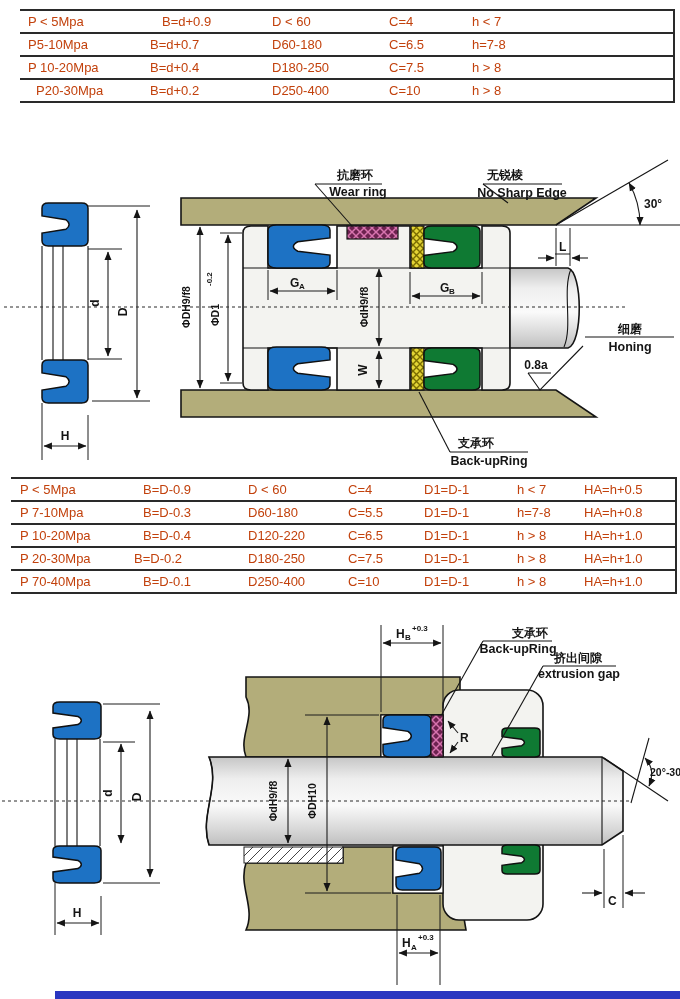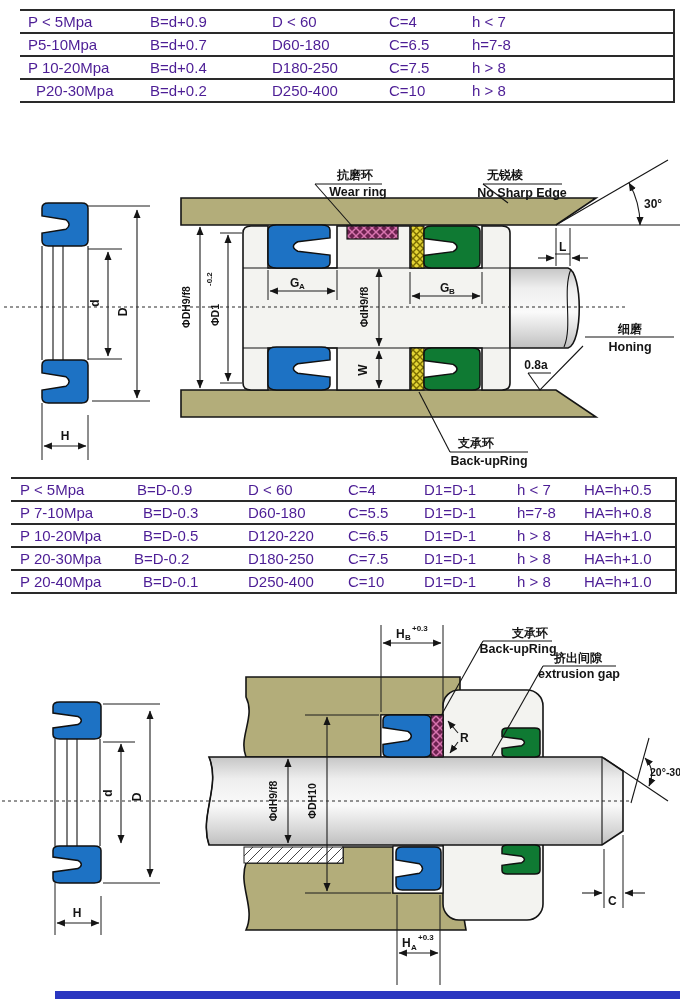--- a/index.html
+++ b/index.html
@@ -1,21 +1,21 @@
 <!DOCTYPE html>
 <html><head>
 <meta charset="utf-8">
 <style>
   html,body{margin:0;padding:0;background:#fff;}
   #page{position:relative;width:680px;height:999px;background:#ffffff;overflow:hidden;
         font-family:"Liberation Sans","DejaVu Sans",sans-serif;color:#1b1b1b;}
   
   .spec-table{position:absolute;border-top:2px solid #2a2a2a;border-right:2px solid #2a2a2a;}
   .trow{position:relative;height:21px;border-bottom:2px solid #2a2a2a;}
-  .trow span{position:absolute;top:0;line-height:21px;font-size:15px;white-space:nowrap;color:#4c1d95;}
+  .trow span{position:absolute;top:0;line-height:21px;font-size:13px;white-space:nowrap;color:#c2410c;}
   
   svg{position:absolute;left:0;}
   .ol{stroke:#141414;stroke-width:1.6;}
   .thin{stroke:#141414;stroke-width:1.1;fill:none;}
   .dim{stroke:#1c1c1c;stroke-width:1.1;fill:none;}
   .ext{stroke:#1c1c1c;stroke-width:1;fill:none;}
   .cl{stroke:#2b2b2b;stroke-width:1;stroke-dasharray:3 3;fill:none;}
   text{fill:#141414;font-family:"Liberation Sans","DejaVu Sans",sans-serif;font-weight:600;}
   .dt{font-size:12px;}
   .sm{font-size:8px;}
@@ -25,21 +25,21 @@
   #bottom-bar{position:absolute;left:55px;top:991px;width:625px;height:8px;background:#2a36c0;}
 </style>
 </head>
 <body>
 
 <div id="page">
 
   <div class="spec-table" style="left:20px;top:9px;width:653px;">
     <div class="trow">
       <span style="left:8px">P &lt; 5Mpa</span>
-      <span style="left:130px">B=d+0.9</span>
+      <span style="left:142px">B=d+0.9</span>
       <span style="left:252px">D &lt; 60</span>
       <span style="left:369px">C=4</span>
       <span style="left:452px">h &lt; 7</span>
     </div>
     <div class="trow">
       <span style="left:8px">P5-10Mpa</span>
       <span style="left:130px">B=d+0.7</span>
       <span style="left:252px">D60-180</span>
       <span style="left:369px">C=6.5</span>
       <span style="left:452px">h=7-8</span>
@@ -190,56 +190,56 @@
     <line x1="450" y1="452" x2="528" y2="452" class="thin"></line>
     <text x="489" y="465" text-anchor="middle" class="en">Back-upRing</text>
     <line x1="450" y1="452" x2="419" y2="392" class="thin"></line>
 
     <line x1="4" y1="307" x2="628" y2="307" class="cl"></line>
   </svg>
 
   <div class="spec-table" style="left:11px;top:477px;width:664px;">
     <div class="trow">
       <span style="left:9px">P &lt; 5Mpa</span>
-      <span style="left:126px">B=D-0.9</span>
+      <span style="left:132px">B=D-0.9</span>
       <span style="left:237px">D &lt; 60</span>
       <span style="left:337px">C=4</span>
       <span style="left:413px">D1=D-1</span>
       <span style="left:506px">h &lt; 7</span>
       <span style="left:573px">HA=h+0.5</span>
     </div>
     <div class="trow">
       <span style="left:9px">P 7-10Mpa</span>
       <span style="left:132px">B=D-0.3</span>
       <span style="left:237px">D60-180</span>
       <span style="left:337px">C=5.5</span>
       <span style="left:413px">D1=D-1</span>
       <span style="left:506px">h=7-8</span>
       <span style="left:573px">HA=h+0.8</span>
     </div>
     <div class="trow">
       <span style="left:9px">P 10-20Mpa</span>
-      <span style="left:132px">B=D-0.5</span>
+      <span style="left:132px">B=D-0.4</span>
       <span style="left:237px">D120-220</span>
       <span style="left:337px">C=6.5</span>
       <span style="left:413px">D1=D-1</span>
       <span style="left:506px">h &gt; 8</span>
       <span style="left:573px">HA=h+1.0</span>
     </div>
     <div class="trow">
       <span style="left:9px">P 20-30Mpa</span>
       <span style="left:123px">B=D-0.2</span>
       <span style="left:237px">D180-250</span>
       <span style="left:337px">C=7.5</span>
       <span style="left:413px">D1=D-1</span>
       <span style="left:506px">h &gt; 8</span>
       <span style="left:573px">HA=h+1.0</span>
     </div>
     <div class="trow">
-      <span style="left:9px">P 20-40Mpa</span>
+      <span style="left:9px">P 70-40Mpa</span>
       <span style="left:132px">B=D-0.1</span>
       <span style="left:237px">D250-400</span>
       <span style="left:337px">C=10</span>
       <span style="left:413px">D1=D-1</span>
       <span style="left:506px">h &gt; 8</span>
       <span style="left:573px">HA=h+1.0</span>
     </div>
   </div>
 
   <svg style="top:600px" width="680" height="399" viewBox="0 600 680 399">

